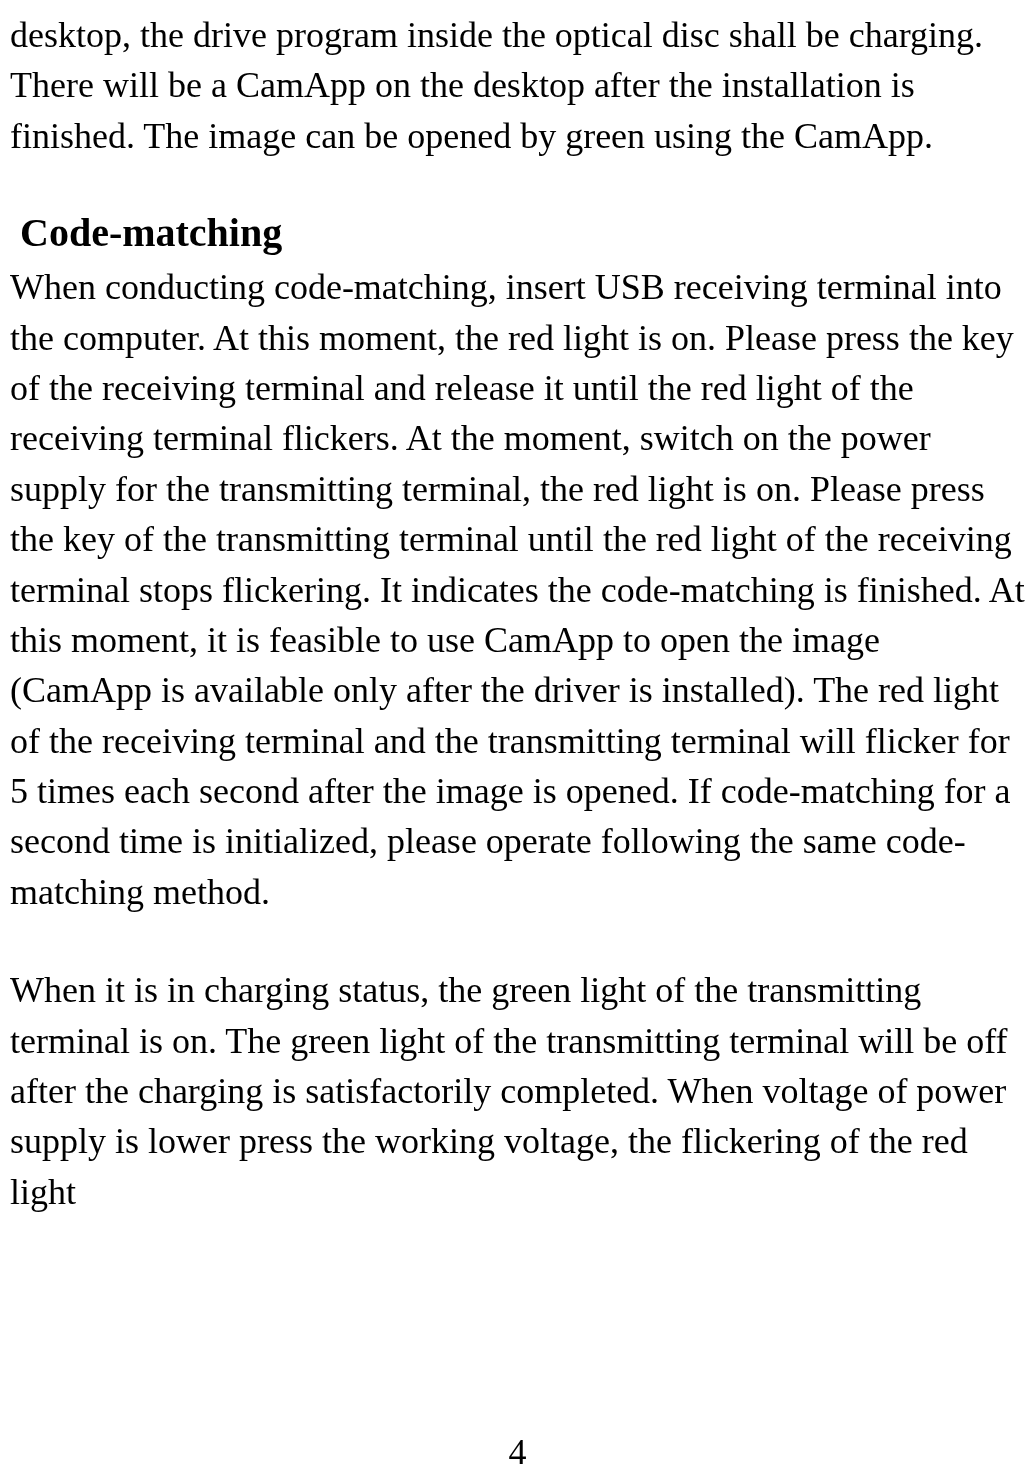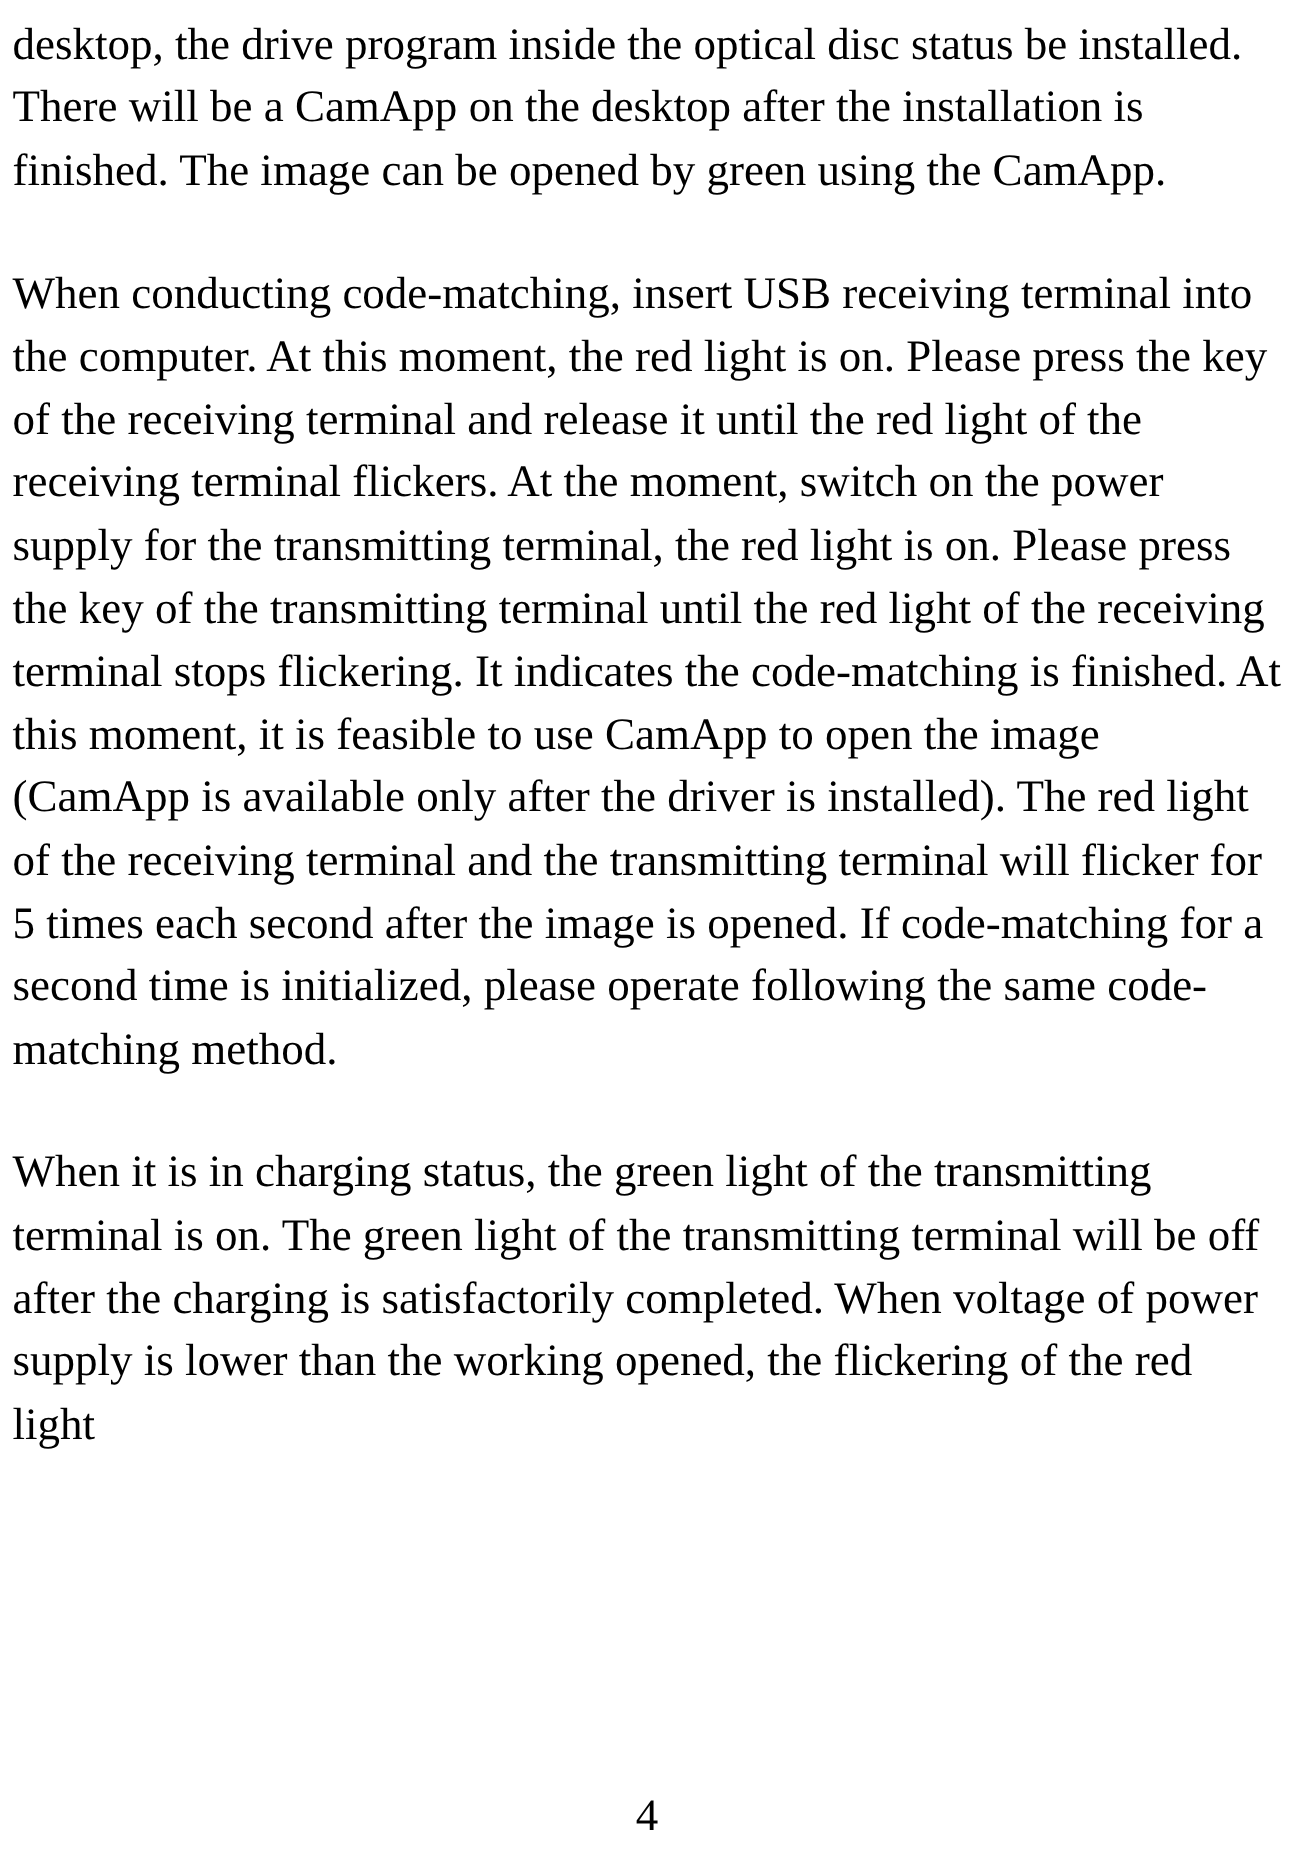--- a/index.html
+++ b/index.html
@@ -38,26 +38,27 @@
       font-size: 36px;
     }
     .section {
       margin-bottom: 48px;
     }
   </style>
 </head>
 <body>
 
 <div class="paragraph">
-  <span>desktop, the drive program inside the optical disc status be installed. There will be a </span><span class="bold">CamApp</span><span> on the desktop after the installation is finished. The image can be opened by green using the </span><span class="bold">CamApp</span><span>.</span>
+  <span>desktop, the drive program inside the optical disc shall be charging. There will be a </span><span class="bold">CamApp</span><span> on the desktop after the installation is finished. The image can be opened by green using the </span><span class="bold">CamApp</span><span>.</span>
 </div>
 
 <div class="section">
+  <div class="heading">Code-matching</div>
   <div class="paragraph">
     <span>When conducting code-matching, insert USB receiving terminal into the computer. At this moment, the red light is on. Please press the key of the receiving terminal and release it until the red light of the receiving terminal flickers. At the moment, switch on the power supply for the transmitting terminal, the red light is on. Please press the key of the transmitting terminal until the red light of the receiving terminal stops flickering. It indicates the code-matching is finished. At this moment, it is feasible to use </span><span class="bold">CamApp</span><span> to open the image (</span><span class="bold">CamApp</span><span> is available only after the driver is installed). The red light of the receiving terminal and the transmitting terminal will flicker for 5 times each second after the image is opened. If code-matching for a second time is initialized, please operate following the same code-matching method.</span>
   </div>
 </div>
 
 <div class="section">
-  <div class="paragraph">When it is in charging status, the green light of the transmitting terminal is on. The green light of the transmitting terminal will be off after the charging is satisfactorily completed. When voltage of power supply is lower than the working opened, the flickering of the red light</div>
+  <div class="paragraph">When it is in charging status, the green light of the transmitting terminal is on. The green light of the transmitting terminal will be off after the charging is satisfactorily completed. When voltage of power supply is lower press the working voltage, the flickering of the red light</div>
 </div>
 
 <div class="page-number">4</div>
 
 </body></html>

